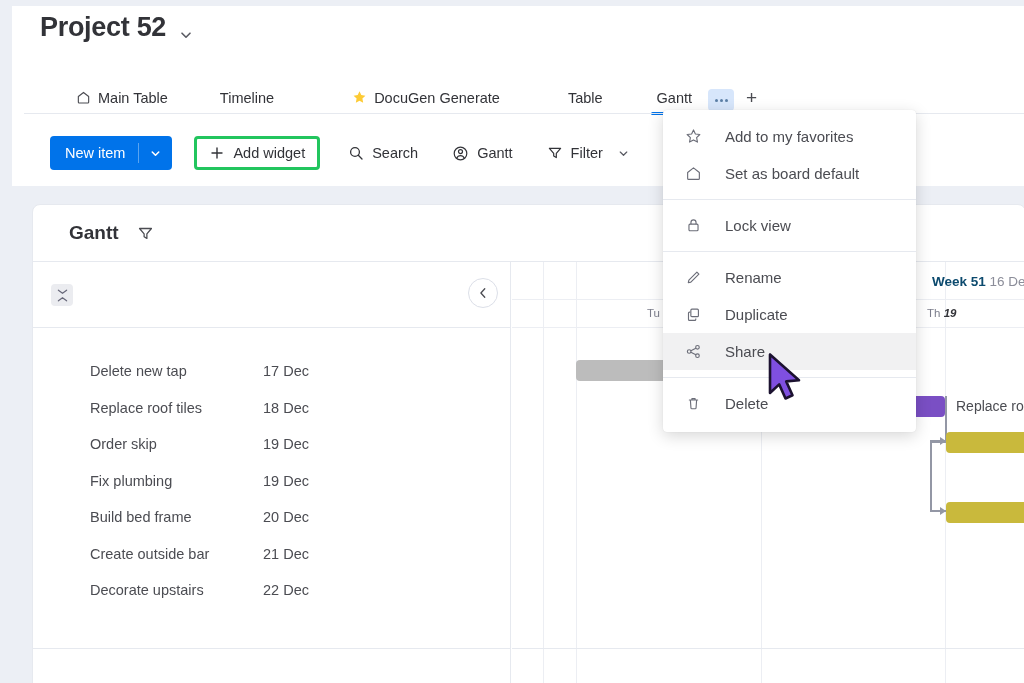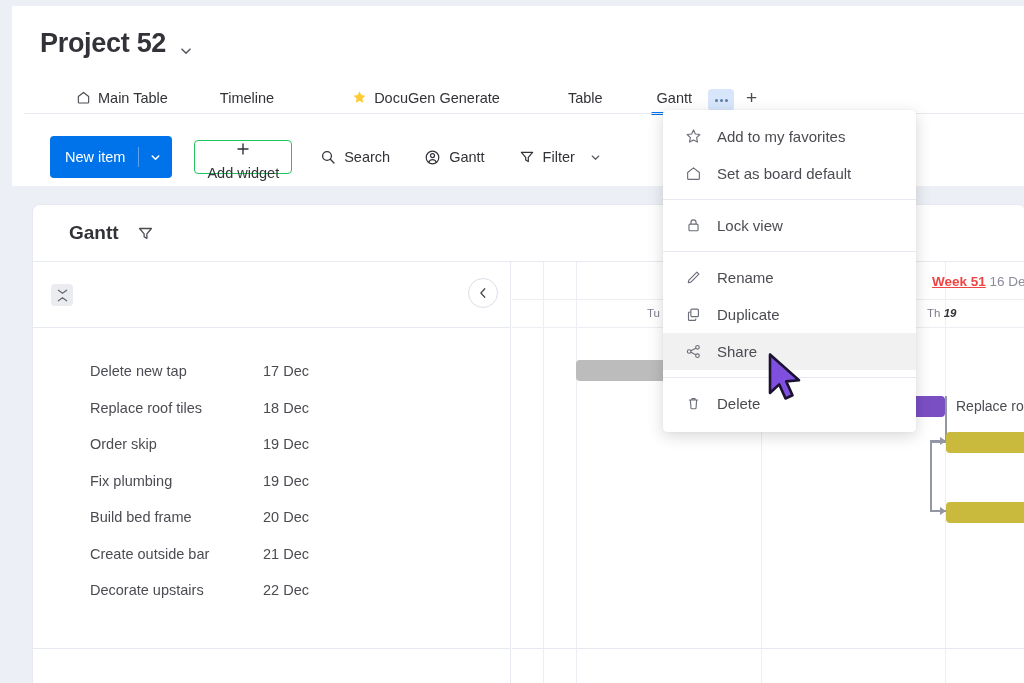--- a/index.html
+++ b/index.html
@@ -16,21 +16,21 @@
   }
 
   
   .top-white {
     position: absolute;
     left: 12px; top: 6px; right: 0; height: 180px;
     background: #ffffff;
   }
 
   .board-title-row {
-    position: absolute; left: 28px; top: 22px;
+    position: absolute; left: 28px; top: 6px;
     display: flex; align-items: flex-end; gap: 12px;
   }
   .board-title {
     font-size: 27px; font-weight: 700; color: #323338;
     letter-spacing: -0.3px;
   }
   .title-chevron { color: #5a5b63; display: flex; align-items: center; }
 
   
   .tabs {
@@ -68,36 +68,36 @@
     height: 1px; background: #e6e9ef;
   }
 
   
   .toolbar {
     position: absolute; left: 38px; top: 130px;
     display: flex; align-items: center; gap: 10px;
   }
   .new-item {
     display: flex; align-items: center; background: #0073ea;
-    border-radius: 4px; height: 42px; color: #fff; cursor: pointer;
+    border-radius: 4px; height: 34px; color: #fff; cursor: pointer;
     overflow: hidden;
   }
   .new-item-label {
     padding: 0 13px 0 15px; font-size: 14.5px; font-weight: 500;
   }
   .new-item-div { width: 1px; height: 20px; background: rgba(255,255,255,.35); }
   .new-item-arrow { padding: 0 10px; display: flex; align-items: center; }
 
   .tb-btn {
     display: flex; align-items: center; gap: 8px;
     height: 34px; padding: 0 12px; border-radius: 4px;
     font-size: 14.5px; color: #323338; cursor: pointer;
     background: transparent; border: none;
   }
-  .tb-btn.outlined { border: 1px solid #22c55e; flex-direction: column; }
+  .tb-btn.outlined { border: 3px solid #22c55e; }
   .tb-ico { display: flex; align-items: center; color: #323338; }
 
   
   .gantt-card {
     position: absolute; left: 32px; top: 204px; right: -2px; bottom: -2px;
     background: #ffffff; border: 1px solid #e6e9ef;
     border-radius: 8px 8px 0 0; overflow: hidden;
   }
   .gantt-head {
     height: 57px; display: flex; align-items: center; gap: 18px;
@@ -145,21 +145,21 @@
   .right-pane {
     position: absolute; left: 479px; top: 0; right: 0; bottom: 0;
     background: #fff; overflow: hidden;
   }
   .tl-week-row {
     position: relative; height: 38px; border-bottom: 1px solid #eceef3;
   }
   .tl-week-label {
     position: absolute; top: 12px; font-size: 13.5px; white-space: nowrap;
   }
-  .tl-week-label b { color: #ef4444; font-weight: 700; text-decoration: underline; }
+  .tl-week-label b { color: #0c4a6e; font-weight: 700; }
   .tl-week-label span { color: #8b8d99; font-weight: 400; }
   .tl-day-row {
     position: relative; height: 28px; border-bottom: 1px solid #eceef3;
   }
   .tl-day {
     position: absolute; top: 7px; font-size: 11.5px; color: #7c7e8c;
     white-space: nowrap; text-align: right;
   }
   .tl-day b { color: #323338; font-weight: 700; font-style: italic; }
 
@@ -184,21 +184,21 @@
   }
 
   
   .menu {
     position: absolute; left: 663px; top: 110px; width: 253px;
     background: #ffffff; border-radius: 4px;
     box-shadow: 0 4px 16px rgba(0,0,0,.16), 0 0 1px rgba(0,0,0,.12);
     padding: 8px 0 10px; z-index: 40;
   }
   .menu-item {
-    display: flex; align-items: center; gap: 14px;
+    display: flex; align-items: center; gap: 22px;
     height: 37px; padding: 0 16px 0 22px;
     font-size: 15px; color: #4b4c52; cursor: pointer;
   }
   .menu-item.hl { background: #f1f1f2; }
   .menu-ico { display: flex; align-items: center; width: 18px; color: #6b6d78; }
   .menu-sep { height: 1px; background: #e6e9ef; margin: 7px 0; }
 
   
   .cursor { position: absolute; left: 766px; top: 352px; z-index: 60; pointer-events: none; }
 

